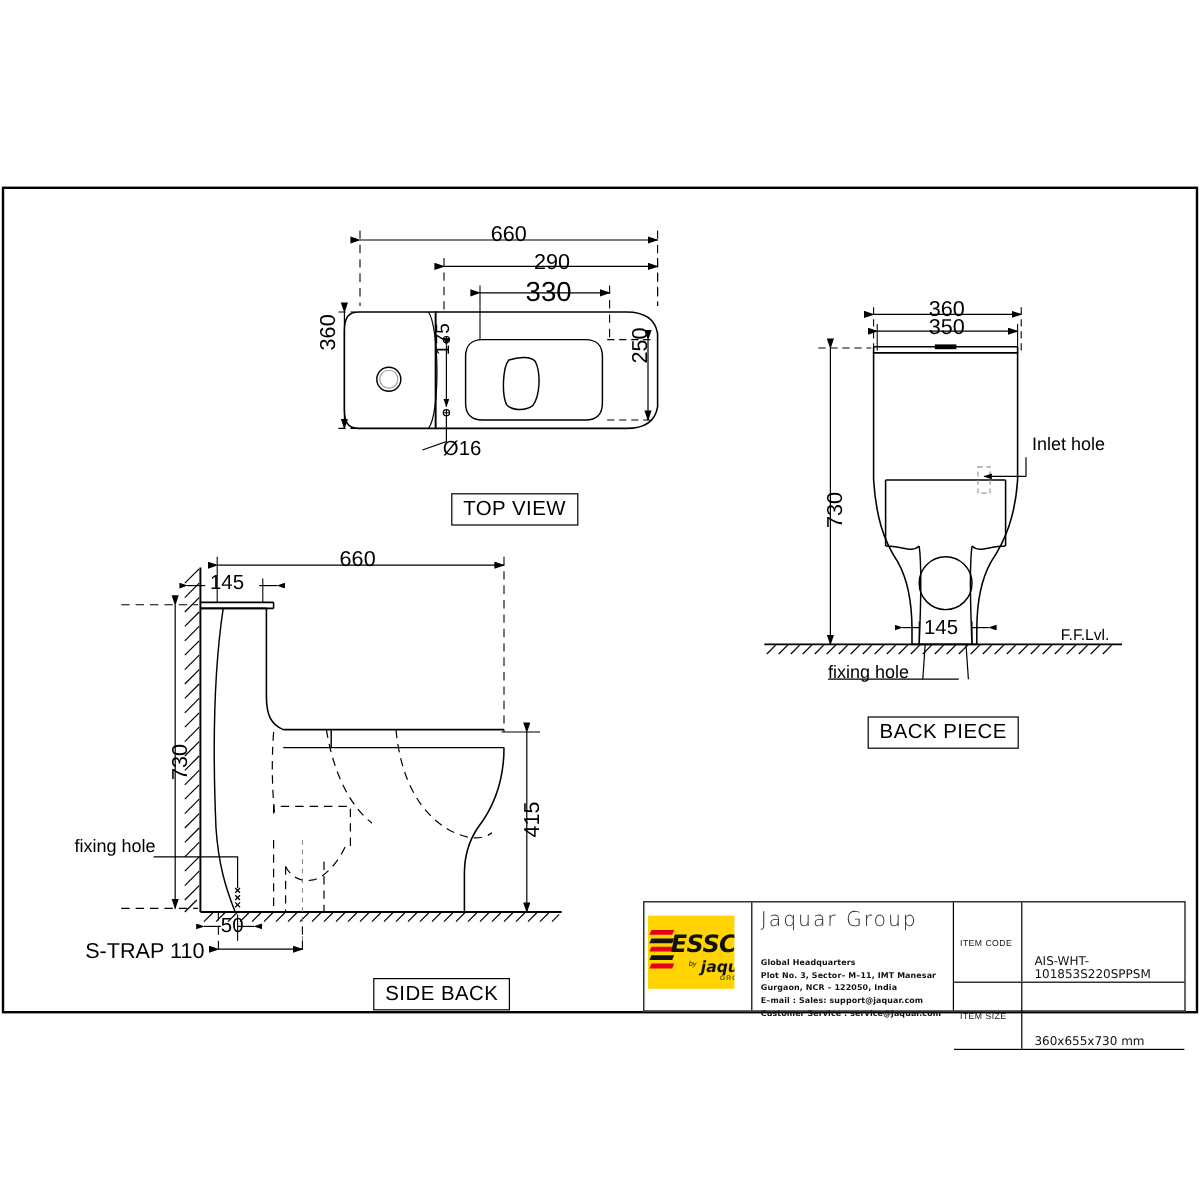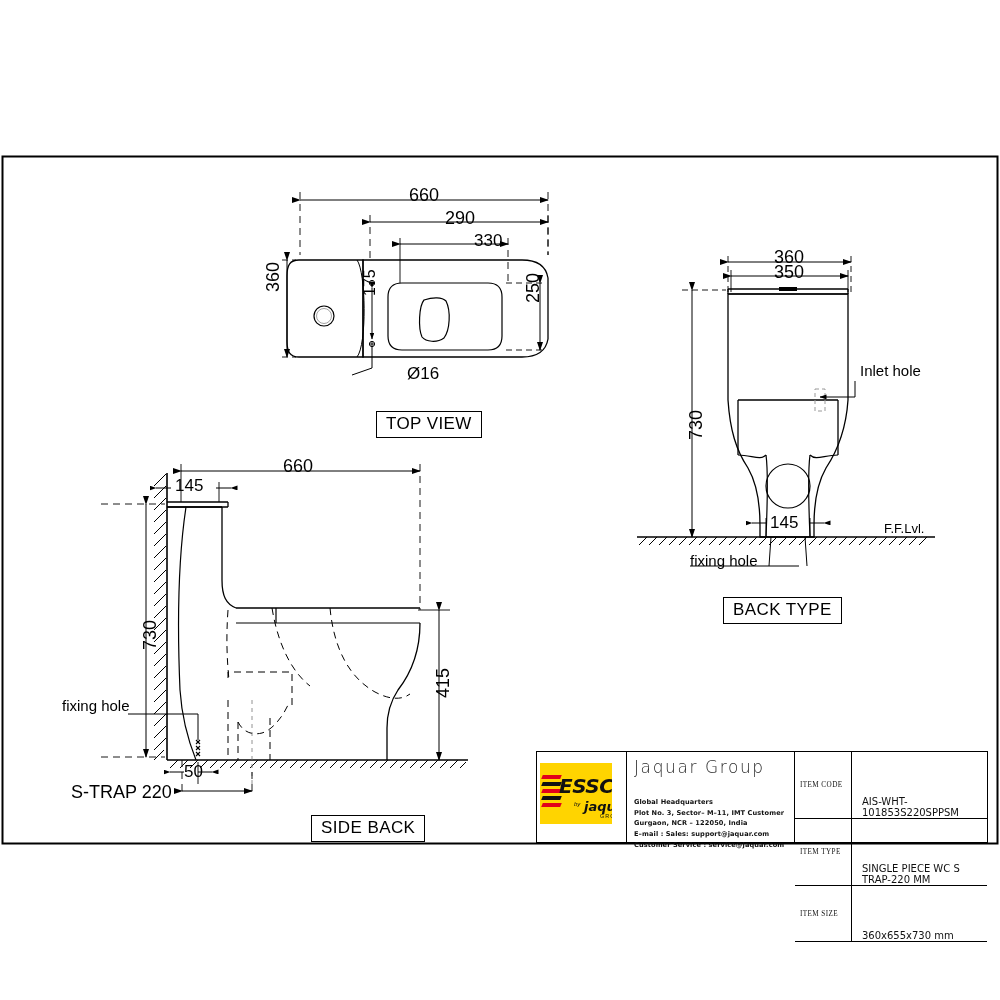--- a/index.html
+++ b/index.html
@@ -156,21 +156,21 @@
     border-bottom: 1.3px solid #000;
     box-sizing: border-box;
   }
   .spec-key {
     width: 57px;
     border-right: 1.3px solid #000;
     box-sizing: border-box;
     display: flex;
     align-items: center;
     padding-left: 5px;
-    font-family: Liberation Serif, serif;
+    font-family: Liberation Sans, sans-serif;
     font-size: 7.2px;
     letter-spacing: 0.4px;
     color: #111;
   }
   .spec-val {
     flex: 1;
     display: flex;
     align-items: center;
     padding-left: 10px;
     font-family: "DejaVu Sans", sans-serif;
@@ -507,43 +507,43 @@
     <line x1="212" y1="772" x2="198" y2="772" stroke="#000" stroke-width="1" marker-start="url(#arS)"></line>
 
     <line x1="182" y1="760" x2="182" y2="795" stroke="#000" stroke-width="0.9" stroke-dasharray="7,5"></line>
     <line x1="252" y1="772" x2="252" y2="795" stroke="#000" stroke-width="0.9" stroke-dasharray="7,5"></line>
     <line x1="182" y1="791" x2="252" y2="791" stroke="#000" stroke-width="1" marker-start="url(#ar)" marker-end="url(#ar)"></line>
   </g>
 </svg>
 
 <div class="txt" style="left:409px; top:186px; font-size:18px;">660</div>
 <div class="txt" style="left:445px; top:209px; font-size:18px;">290</div>
-<div class="txt" style="left:438px; top:232px; font-size:17px;margin-left:36px;">330</div>
+<div class="txt" style="left:438px; top:232px; font-size:23px;">330</div>
 <div class="txt" style="left:264px; top:292px; font-size:18px; transform:rotate(-90deg); transform-origin:left top;">360</div>
 <div class="txt" style="left:524px; top:303px; font-size:18px; transform:rotate(-90deg); transform-origin:left top;">250</div>
 <div class="txt" style="left:362px; top:296px; font-size:16px; transform:rotate(-90deg); transform-origin:left top;">175</div>
-<div class="txt" style="left:369px; top:365px; font-size:17px;margin-left:38px;">Ø16</div>
+<div class="txt" style="left:369px; top:365px; font-size:17px;">Ø16</div>
 <div class="viewlabel" style="left:376px; top:411px;">TOP VIEW</div>
 
 <div class="txt" style="left:774px; top:248px; font-size:18px;">360</div>
 <div class="txt" style="left:774px; top:263px; font-size:18px;">350</div>
 <div class="txt" style="left:687px; top:440px; font-size:18px; transform:rotate(-90deg); transform-origin:left top;">730</div>
 <div class="txt" style="left:770px; top:514px; font-size:17px;">145</div>
 <div class="txt" style="left:860px; top:363px; font-size:15px;">Inlet hole</div>
 <div class="txt" style="left:690px; top:553px; font-size:15px;">fixing hole</div>
 <div class="txt" style="left:884px; top:522px; font-size:13px;">F.F.Lvl.</div>
-<div class="viewlabel" style="left:723px; top:597px;">BACK TYPE</div>
+<div class="viewlabel" style="left:723px; top:597px;">BACK PIECE</div>
 
 <div class="txt" style="left:283px; top:457px; font-size:18px;">660</div>
 <div class="txt" style="left:175px; top:477px; font-size:17px;">145</div>
 <div class="txt" style="left:141px; top:650px; font-size:18px; transform:rotate(-90deg); transform-origin:left top;">730</div>
 <div class="txt" style="left:434px; top:698px; font-size:18px; transform:rotate(-90deg); transform-origin:left top;">415</div>
 <div class="txt" style="left:184px; top:763px; font-size:17px;">50</div>
 <div class="txt" style="left:62px; top:698px; font-size:15px;">fixing hole</div>
-<div class="txt" style="left:71px; top:783px; font-size:18px;">S-TRAP 220</div>
+<div class="txt" style="left:71px; top:783px; font-size:18px;">S-TRAP 110</div>
 <div class="viewlabel" style="left:311px; top:815px;">SIDE BACK</div>
 
 <div id="titleblock">
 
   <div id="logo-cell">
     <div id="logo-badge">
       <div class="logo-stripes">
         <i></i>
           <i></i>
           <i></i>
@@ -553,34 +553,30 @@
       <div id="logo-essco">ESSCO</div>
       <div id="logo-by">by</div>
       <div id="logo-jaquar">jaquar</div>
       <div id="logo-group">GROUP</div>
     </div>
   </div>
 
   <div id="addr-cell">
     <div id="brandname">Jaquar  Group</div>
     <div class="addr-line">Global  Headquarters</div>
-    <div class="addr-line">Plot No. 3, Sector– M–11, IMT Customer</div>
+    <div class="addr-line">Plot No. 3, Sector– M–11, IMT Manesar</div>
     <div class="addr-line">Gurgaon, NCR  –  122050, India</div>
     <div class="addr-line">E–mail :  Sales:  support@jaquar.com</div>
     <div class="addr-line">Customer Service :  service@jaquar.com</div>
   </div>
 
   <div id="spec-cell">
     <div class="spec-row">
       <div class="spec-key">ITEM CODE</div>
       <div class="spec-val">AIS-WHT-101853S220SPPSM</div>
     </div>
     <div class="spec-row">
-      <div class="spec-key">ITEM TYPE</div>
-      <div class="spec-val">SINGLE PIECE WC S TRAP-220 MM</div>
-    </div>
-    <div class="spec-row">
       <div class="spec-key">ITEM SIZE</div>
       <div class="spec-val">360x655x730 mm</div>
     </div>
   </div>
 
 </div>
 
 </body></html>

